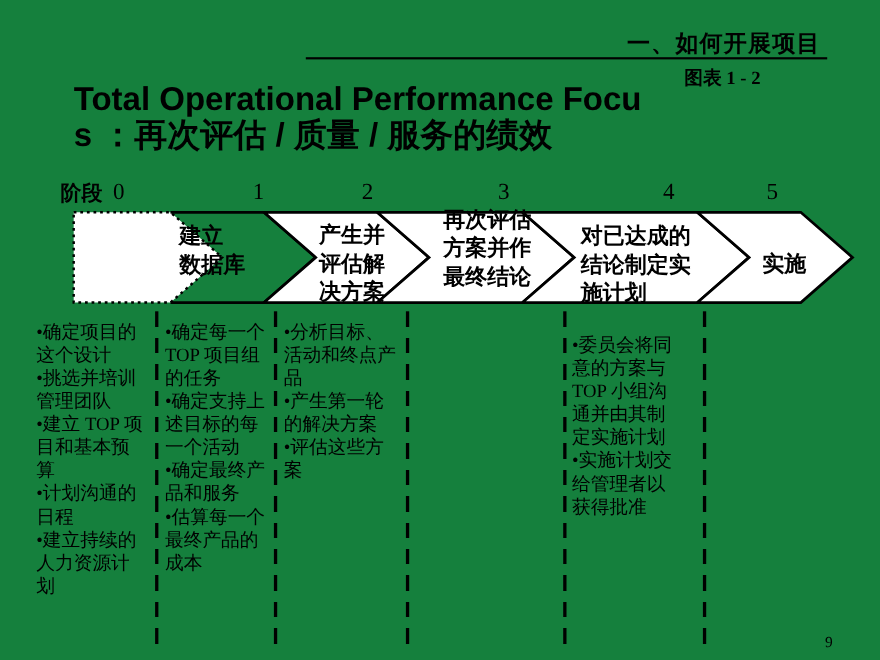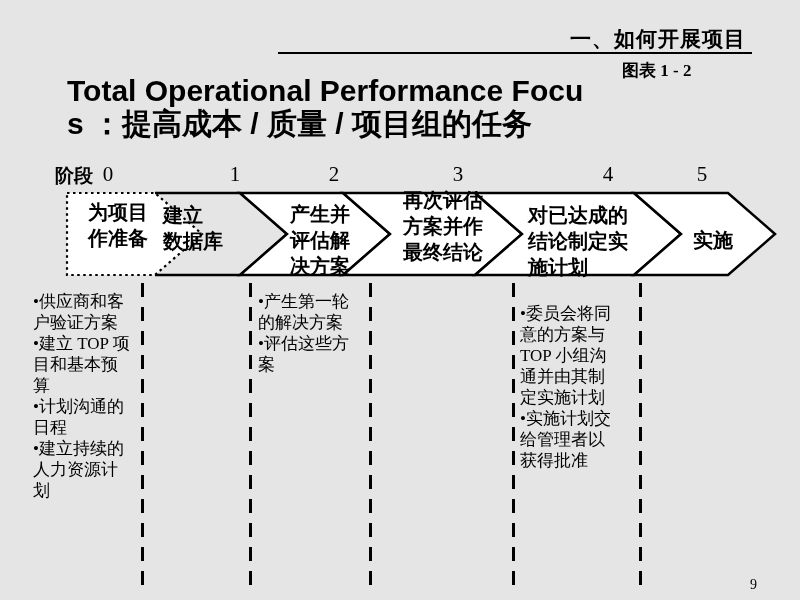--- a/index.html
+++ b/index.html
@@ -1,17 +1,17 @@
 <!DOCTYPE html>
 <html><head>
 <meta charset="utf-8">
 <style>
   html,body{margin:0;padding:0;background:#888;}
   .slide{
-    position:relative; width:800px; height:600px; background:#e5e5e5;
+    position:relative; width:800px; height:600px; background:#15803d;
     overflow:hidden; font-family:"Liberation Serif","DejaVu Serif",serif; color:#000;
   }
   .abs{position:absolute;}
   .section-title{
     top:25px; right:54px; font-family:"Liberation Sans","DejaVu Sans",sans-serif;
     font-weight:bold; font-size:21px; letter-spacing:1px; white-space:nowrap;
   }
   .header-underline{ left:278px; top:52px; width:474px; height:2px; background:#000; }
   .figure-label{
     left:622px; top:59px; font-family:Liberation Serif, serif;
@@ -50,68 +50,74 @@
 <body>
 
 <div class="slide">
 
   <div class="abs section-title">一、如何开展项目</div>
   <div class="abs header-underline"></div>
   <div class="abs figure-label">图表 1 - 2</div>
 
   <div class="abs slide-title">
     <div>Total Operational Performance Focu</div>
-    <div>s ：提高成本 / 质量 / 项目组的任务</div>
+    <div>s ：再次评估 / 质量 / 服务的绩效</div>
   </div>
 
   <div class="abs axis-label">阶段</div>
   <div class="abs phase-number" style="left:108px">0</div>
   <div class="abs phase-number" style="left:235px">1</div>
   <div class="abs phase-number" style="left:334px">2</div>
   <div class="abs phase-number" style="left:458px">3</div>
   <div class="abs phase-number" style="left:608px">4</div>
   <div class="abs phase-number" style="left:702px">5</div>
 
   <svg class="abs chevron-svg" width="800" height="92" viewBox="0 0 800 92">
     <polygon class="dotted" points="67,3 155,3 202,44 155,85 67,85"></polygon>
     <path class="open-chev" d="M155,3 H240 L287,44 L240,85 H155"></path>
     <polygon points="240,3 343,3 390,44 343,85 240,85 287,44"></polygon>
     <polygon points="343,3 475,3 522,44 475,85 343,85 390,44"></polygon>
     <polygon points="475,3 634,3 681,44 634,85 475,85 522,44"></polygon>
     <polygon points="634,3 728,3 775,44 728,85 634,85 681,44"></polygon>
   </svg>
 
-  <div class="abs stage-label" style="left:88px;  top:199px">为项目
-作准备</div>
   <div class="abs stage-label" style="left:163px; top:202px">建立
 数据库</div>
   <div class="abs stage-label" style="left:290px; top:201px">产生并
 评估解
 决方案</div>
   <div class="abs stage-label" style="left:403px; top:187px">再次评估
 方案并作
 最终结论</div>
   <div class="abs stage-label" style="left:528px; top:202px">对已达成的
 结论制定实
 施计划</div>
   <div class="abs stage-label" style="left:693px; top:227px">实施</div>
 
   <div class="abs divider" style="left:141px"></div>
   <div class="abs divider" style="left:249px"></div>
   <div class="abs divider" style="left:369px"></div>
   <div class="abs divider" style="left:512px"></div>
   <div class="abs divider" style="left:639px"></div>
 
   <div class="abs col" style="left:33px;  width:98px">
-      <div class="bullet">供应商和客户验证方案</div>
+      <div class="bullet">确定项目的这个设计</div>
+      <div class="bullet">挑选并培训管理团队</div>
       <div class="bullet">建立 TOP 项目和基本预算</div>
       <div class="bullet">计划沟通的日程</div>
       <div class="bullet">建立持续的人力资源计划</div>
     </div>
+  <div class="abs col" style="left:150px; width:98px">
+      <div class="bullet">确定每一个 TOP 项目组的任务</div>
+      <div class="bullet">确定支持上述目标的每一个活动</div>
+      <div class="bullet">确定最终产品和服务</div>
+      <div class="bullet">估算每一个最终产品的成本</div>
+    </div>
   <div class="abs col" style="left:258px; width:104px">
+      <div class="bullet">分析目标、活动和终点产品</div>
       <div class="bullet">产生第一轮的解决方案</div>
       <div class="bullet">评估这些方案</div>
     </div>
   <div class="abs col" style="left:520px; width:100px; top:303px">
       <div class="bullet">委员会将同意的方案与 TOP 小组沟通并由其制定实施计划</div>
       <div class="bullet">实施计划交给管理者以获得批准</div>
     </div>
 
   <div class="abs page-number">9</div>
 

